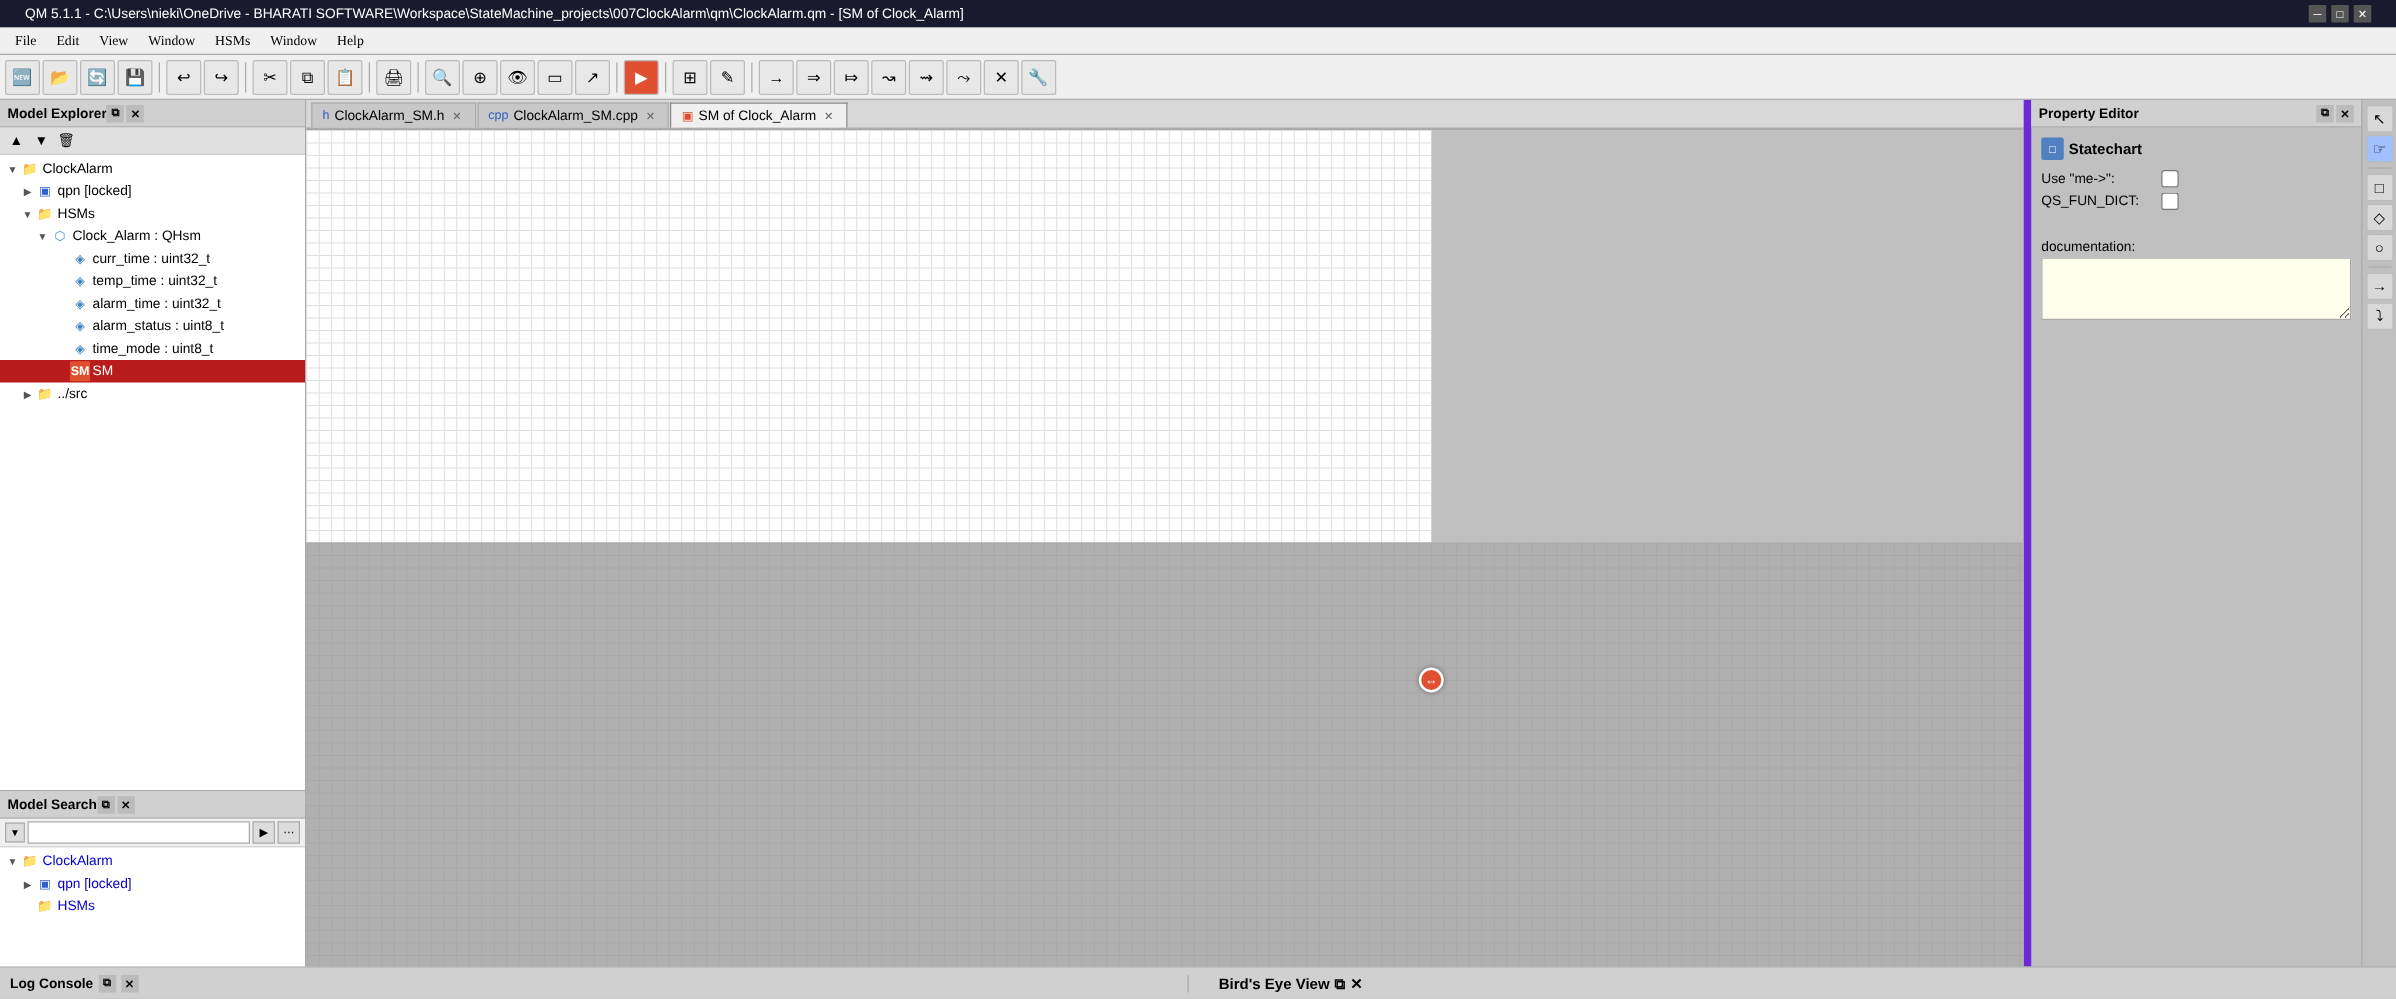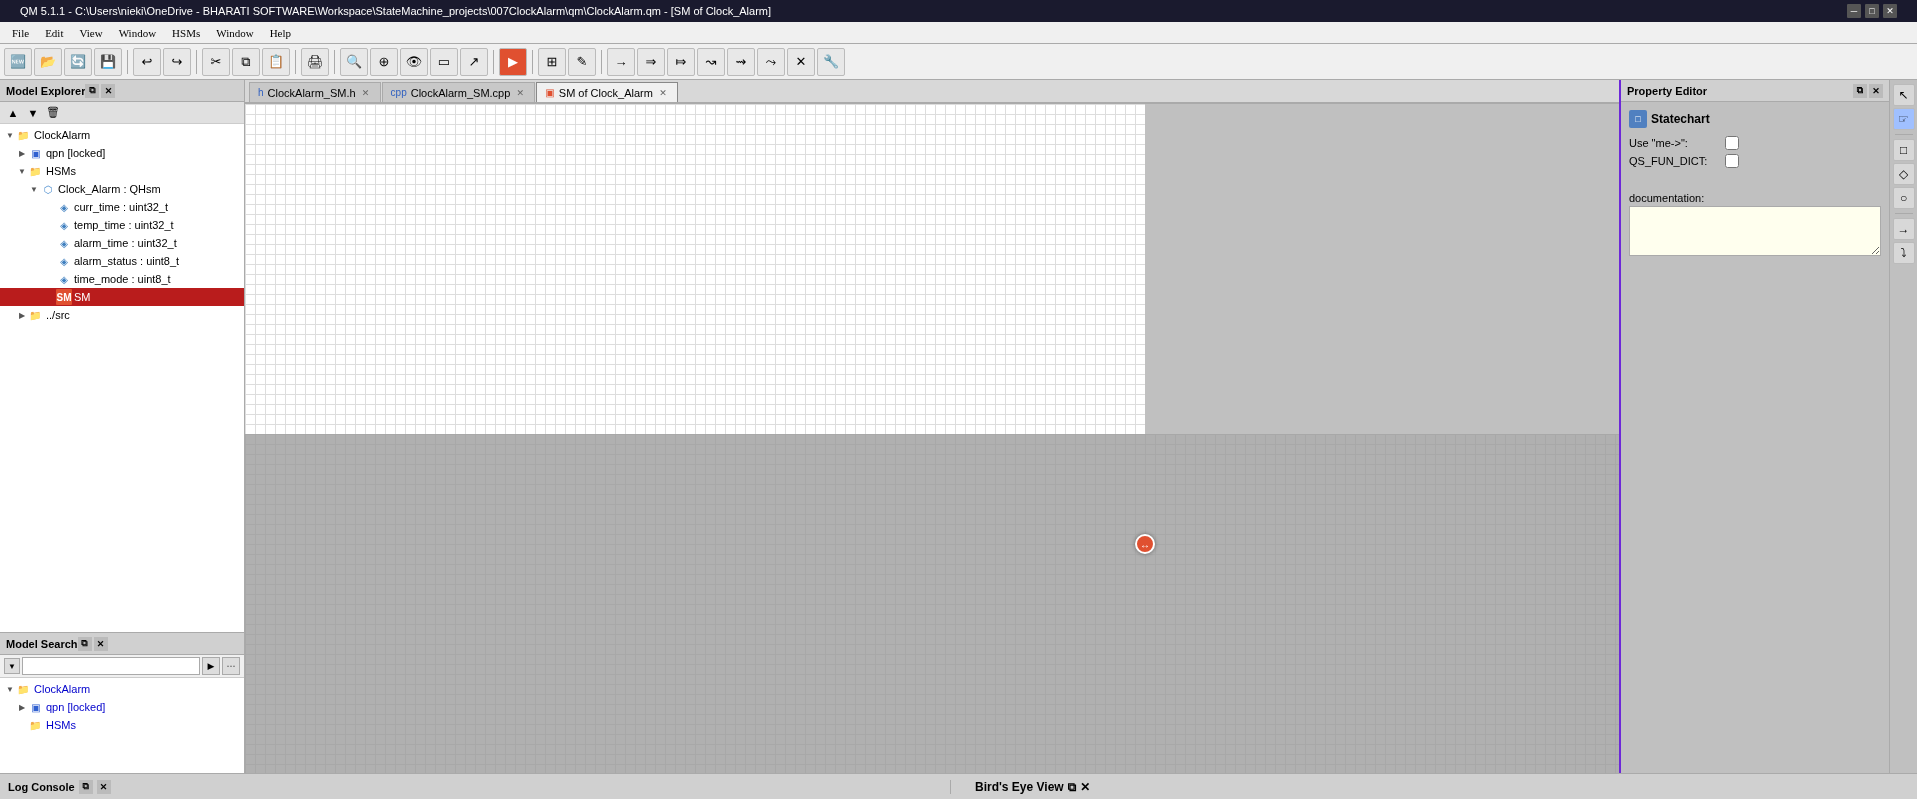--- a/index.html
+++ b/index.html
@@ -263,21 +263,21 @@
       display: flex; align-items: center; justify-content: center;
       top: 440px; left: 900px;
       transform: translate(-50%, -50%);
       box-shadow: 0 0 4px rgba(0,0,0,0.4);
     }
 
     
     #right-panel {
       width: 270px;
       background: #c0c0c0;
-      border-left: 2px solid #6d28d9;
+      border-left: 6px solid #6d28d9;
       flex-shrink: 0;
       display: flex;
       flex-direction: column;
     }
     #right-panel-header {
       background: #d0d0d0;
       height: 22px;
       display: flex;
       align-items: center;
       justify-content: space-between;

